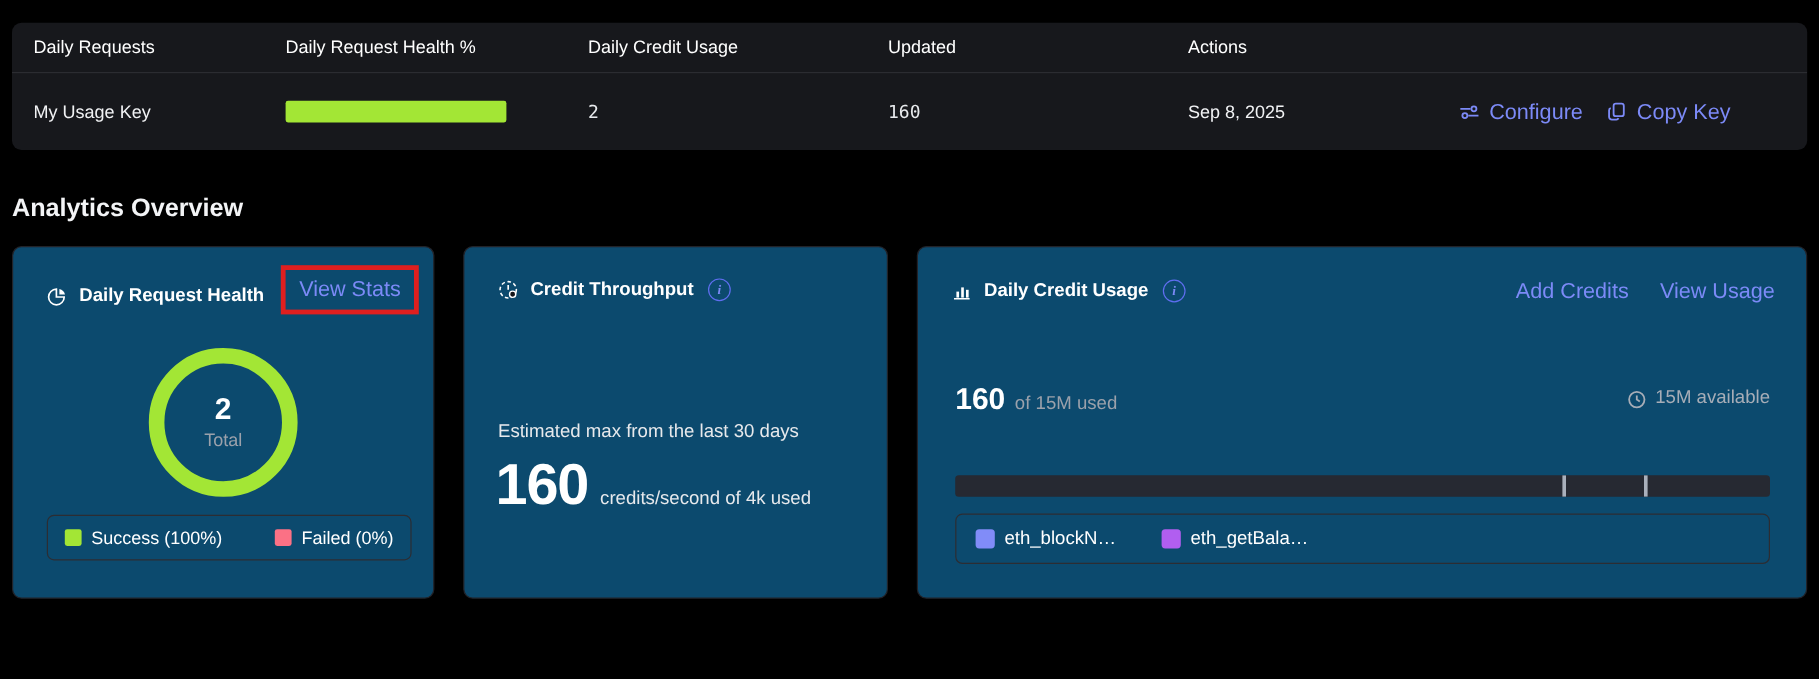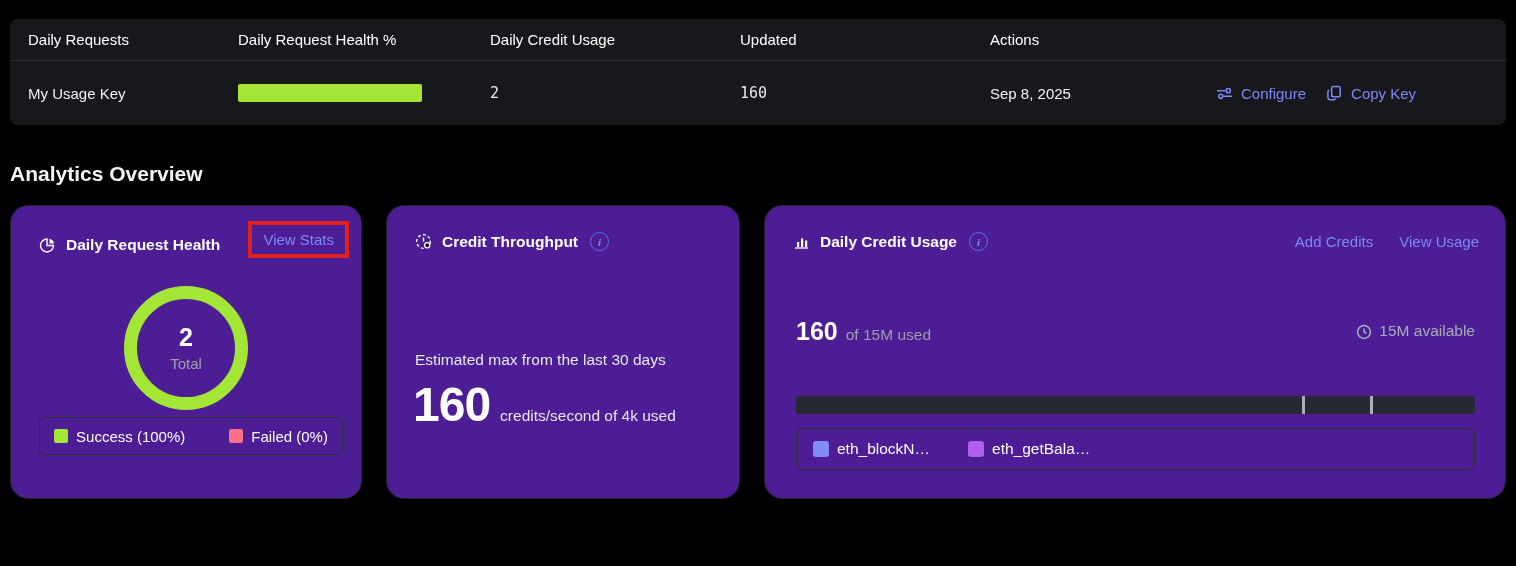--- a/index.html
+++ b/index.html
@@ -20,50 +20,50 @@
   .tbl-grid { display:grid; grid-template-columns:210px 252px 250px 250px 226px 1fr;
     align-items:center; padding-left:18px; }
   .tbl-head { height:42px; border-bottom:1px solid #2b2c31; font-size:15px; font-weight:500; color:#fff; }
   .tbl-row  { height:64px; font-size:15px; color:#f1f2f4; }
   .th-name { display:flex; align-items:center; gap:8px; }
   .sort-chevron { width:11px; height:8px; }
   .health-bar-track { width:184px; height:18px; }
   .health-bar-fill { height:18px; background:#a3e635; border-radius:2px; }
   .mono { font-family:"DejaVu Sans Mono", monospace; font-size:15px; color:#e8eaed; }
   .actions { display:flex; align-items:center; gap:20px; }
-  .link { color:#7c8af7; font-size:15px; cursor:pointer; text-decoration:none;
+  .link { color:#7c8af7; font-size:18px; cursor:pointer; text-decoration:none;
     display:flex; align-items:center; gap:8px; background:none; border:none;
     font-family:"Liberation Sans", sans-serif; }
   .aicon { width:17px; height:17px; stroke:#7c8af7; fill:none; stroke-width:1.6; }
 
   
   .section-title { font-size:21px; font-weight:800; margin:37px 0 0 0; }
 
   
   .cards { display:flex; gap:24px; margin-top:19px; height:294px; }
-  .card { background:#4c1d95; border:1px solid #222329; border-radius:18px; position:relative; }
+  .card { background:#0c4a6e; border:1px solid #222329; border-radius:8px; position:relative; }
   .card1 { width:352px; }
   .card2 { width:354px; }
   .card3 { flex:1; }
   .card-head { display:flex; align-items:center; padding:26px 12px 0 28px; }
   .card-title { font-size:15.5px; font-weight:700; color:#fff; white-space:nowrap; }
   .cicon { width:17px; height:17px; margin-right:10px; flex:none; }
   .info-icon { width:19px; height:19px; border:1.5px solid #5f6ef0; border-radius:50%;
     color:#7c8af7; font-size:11px; display:flex; align-items:center; justify-content:center;
     margin-left:12px; font-family:"Liberation Serif", serif; font-style:italic; font-weight:700; flex:none; }
   .spacer { flex:1; }
 
   
   .annotation-box { border:4.5px solid #e01f1f; padding:6px 11px; margin-top:-11px; }
   .donut-wrap { display:flex; justify-content:center; margin-top:28px; }
   .donut { width:124px; height:124px; border:13px solid #a3e635; border-radius:50%;
     display:flex; flex-direction:column; align-items:center; justify-content:center; }
   .donut-value { font-size:25px; font-weight:800; color:#fff; line-height:1.1; }
   .donut-label { font-size:15px; color:#9ba1ab; margin-top:3px; }
-  .legend-box { position:absolute; left:28px; right:18px; bottom:43px; height:38px;
+  .legend-box { position:absolute; left:28px; right:18px; bottom:31px; height:38px;
     border:1px solid #2c2d33; border-radius:6px; display:flex; align-items:center;
     justify-content:center; gap:44px; }
   .legend-item { display:flex; align-items:center; gap:8px; font-size:15px; color:#fff; }
   .swatch { width:14px; height:14px; border-radius:2px; flex:none; }
   .sw-success { background:#a3e635; }
   .sw-failed { background:#fb7185; }
 
   
   .tp-subtitle { margin:100px 0 0 28px; font-size:15.5px; color:#e7e9ec; }
   .tp-valueline { margin:8px 0 0 26px; display:flex; align-items:baseline; gap:10px; }

